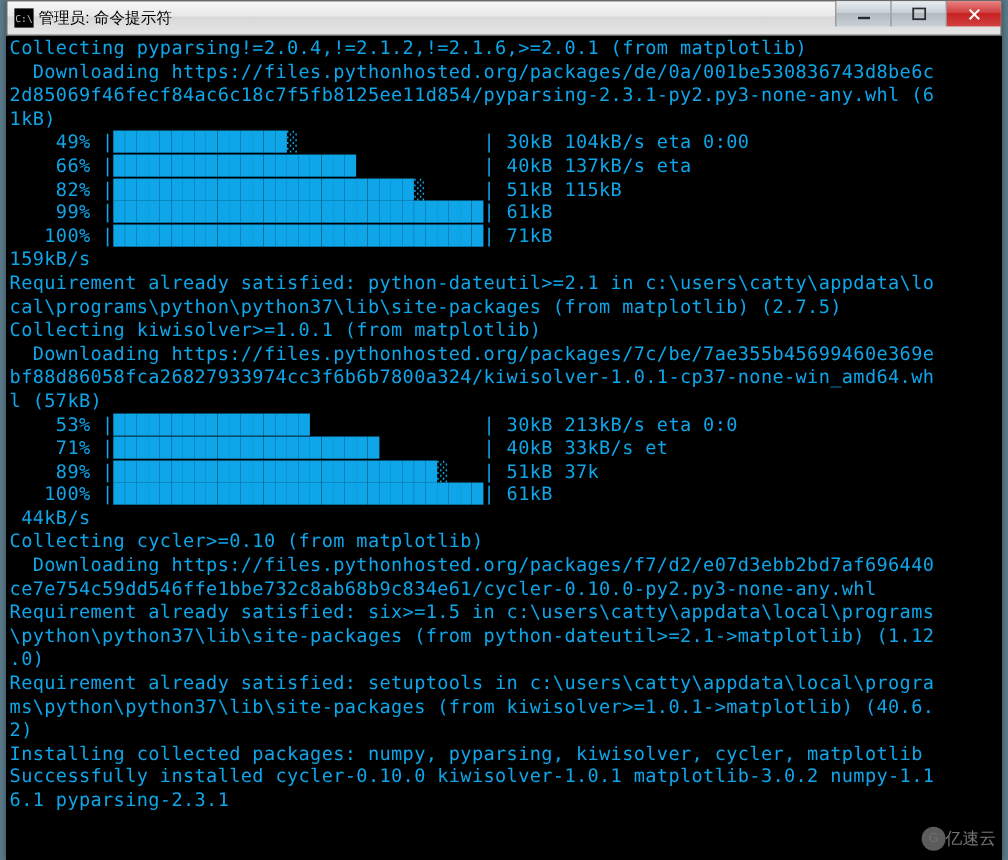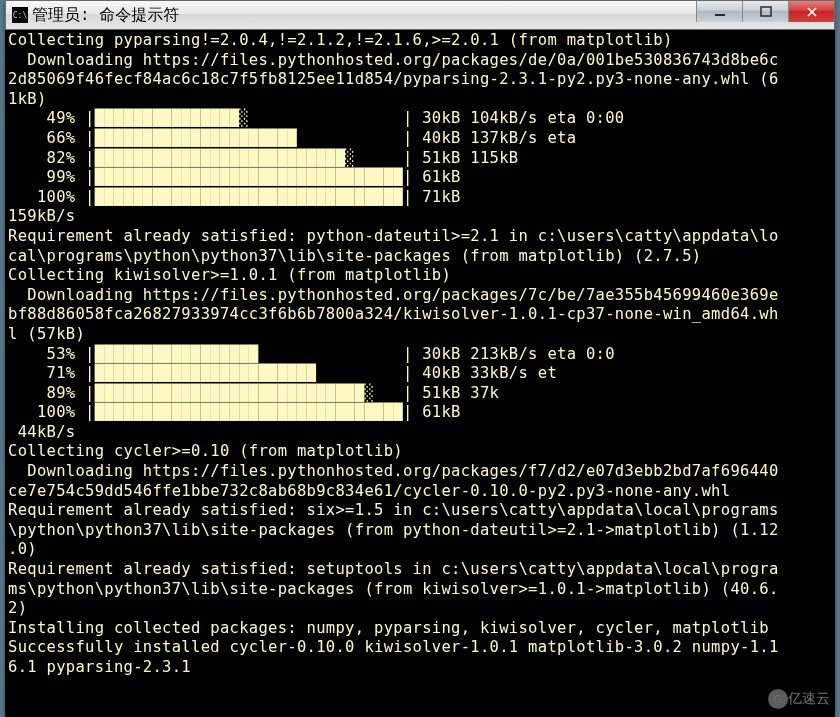--- a/index.html
+++ b/index.html
@@ -35,23 +35,22 @@
       background: #000;
       color: #c0c0c0;
       font-size: 8px;
       font-family: "Consolas", monospace;
       display: flex;
       align-items: center;
       justify-content: center;
       margin-right: 4px;
     }
     .title-text {
-      font-size: 16px;
+      font-size: 13px;
       color: #000;
-      font-family: Liberation Mono, monospace;
     }
     .win-buttons {
       position: absolute;
       right: 0;
       top: 0;
       display: flex;
     }
     .win-btn {
       width: 46px;
       height: 21px;
@@ -65,21 +64,21 @@
       background: linear-gradient(to bottom, #e8ecf0 0%, #c8d0d8 45%, #b0b8c0 46%, #c8d0d8 100%);
       color: #2a2a2a;
     }
     .win-btn.close {
       background: linear-gradient(to bottom, #e88080 0%, #d04040 45%, #c82020 46%, #d04040 100%);
       color: #fff;
     }
     .win-btn svg { display:block; }
     .terminal {
       background: #000;
-      color: #fef9c3;
+      color: #0ea5e9;
       font-family: "NSimSun", "SimSun", "Consolas", monospace;
       font-size: 15.5px;
       line-height: 19.6px;
       padding: 1px 14px 1px 3px;
       height: calc(100% - 30px);
       overflow: hidden;
       white-space: pre;
       letter-spacing: 0.3px;
     }
     .watermark {

